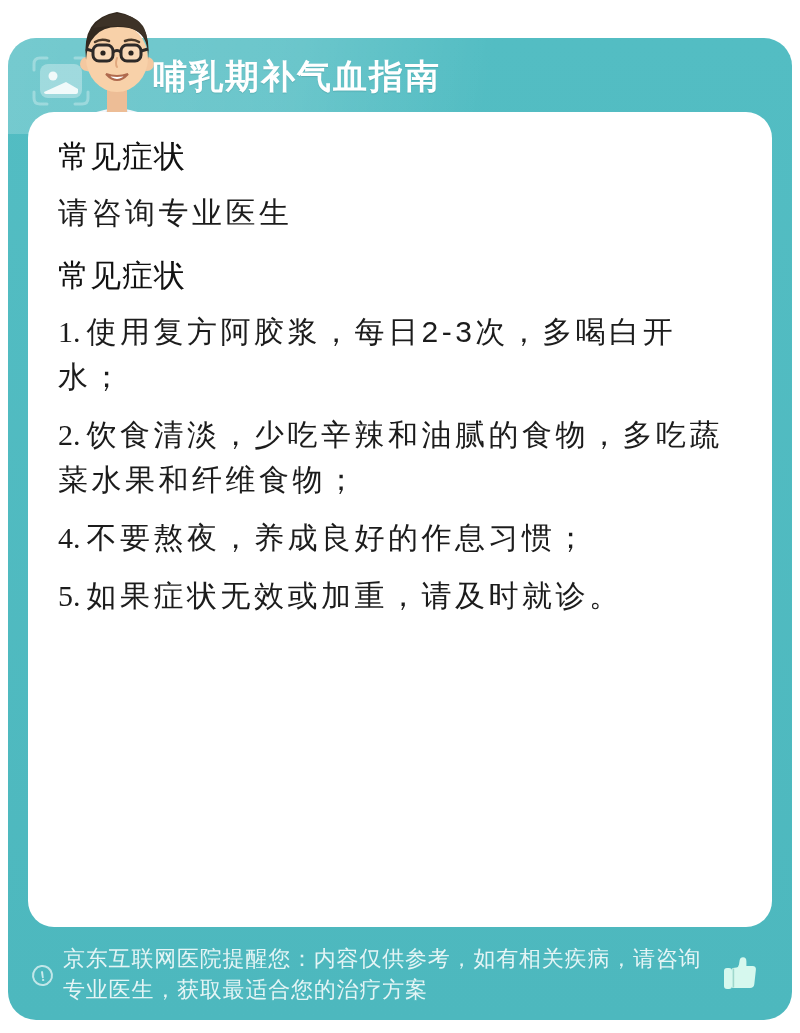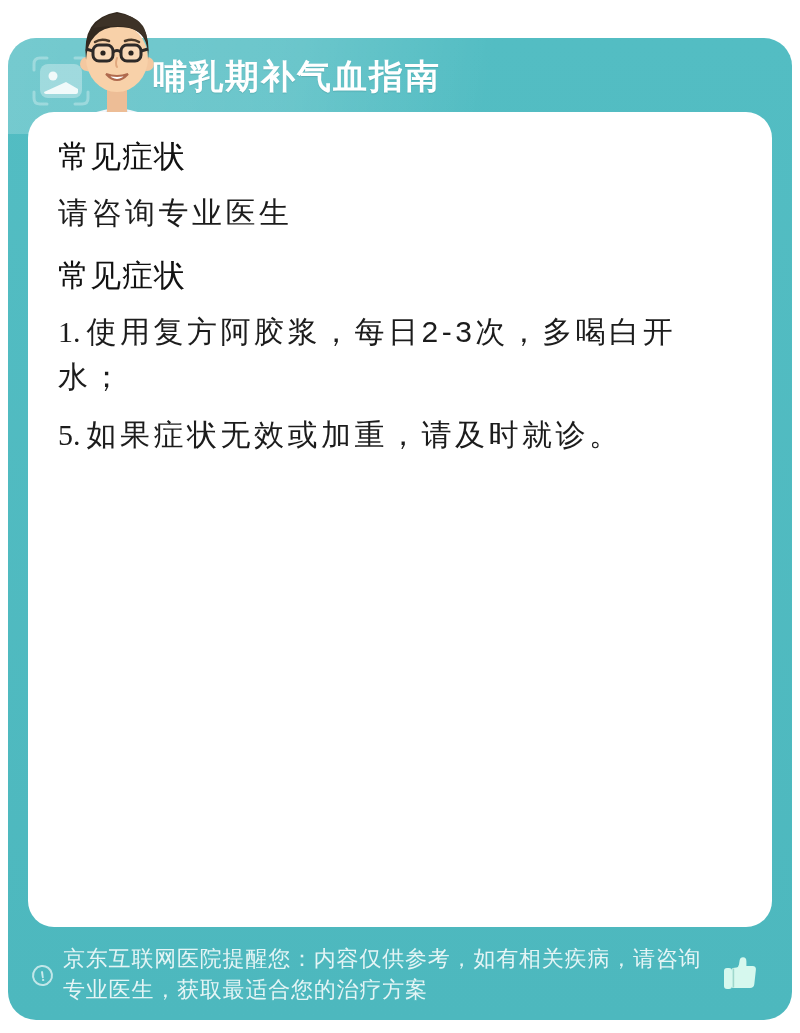--- a/index.html
+++ b/index.html
@@ -187,20 +187,22 @@
   <div class="bubble-title">哺乳期补气血指南</div>
 
   <div class="card">
     <h2>常见症状</h2>
 
     <p>请咨询专业医生</p>
 
     <h2>常见症状</h2>
     <ul class="advice-list">
       <li><span class="li-num">1.</span><span>使用复方阿胶浆，每日2-3次，多喝白开水；</span></li>
+      <li><span class="li-num">2.</span><span>饮食清淡，少吃辛辣和油腻的食物，多吃蔬菜水果和纤维食物；</span></li>
+      <li><span class="li-num">4.</span><span>不要熬夜，养成良好的作息习惯；</span></li>
       <li><span class="li-num">5.</span><span>如果症状无效或加重，请及时就诊。</span></li>
     </ul>
   </div>
 
   <div class="footer">
     <div class="info-icon">!</div>
     <div class="footer-text">京东互联网医院提醒您：内容仅供参考，如有相关疾病，请咨询专业医生，获取最适合您的治疗方案</div>
   </div>
 
   <div class="thumb-btn">

